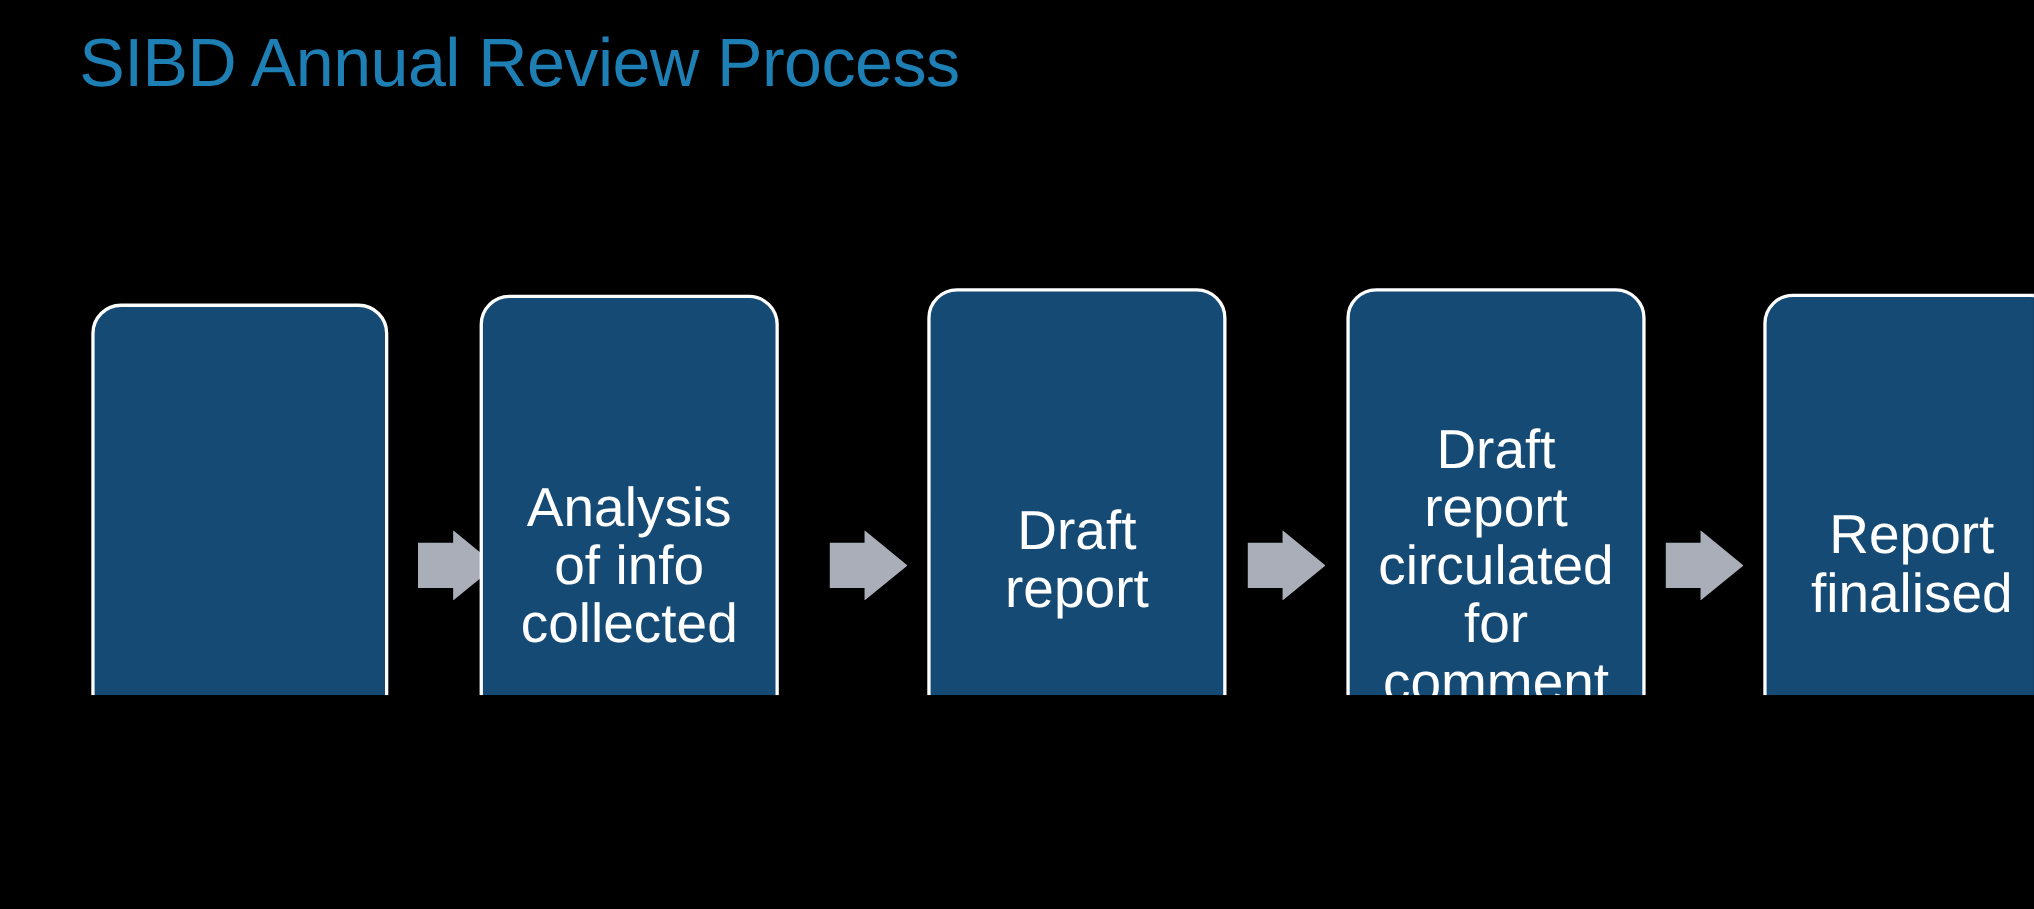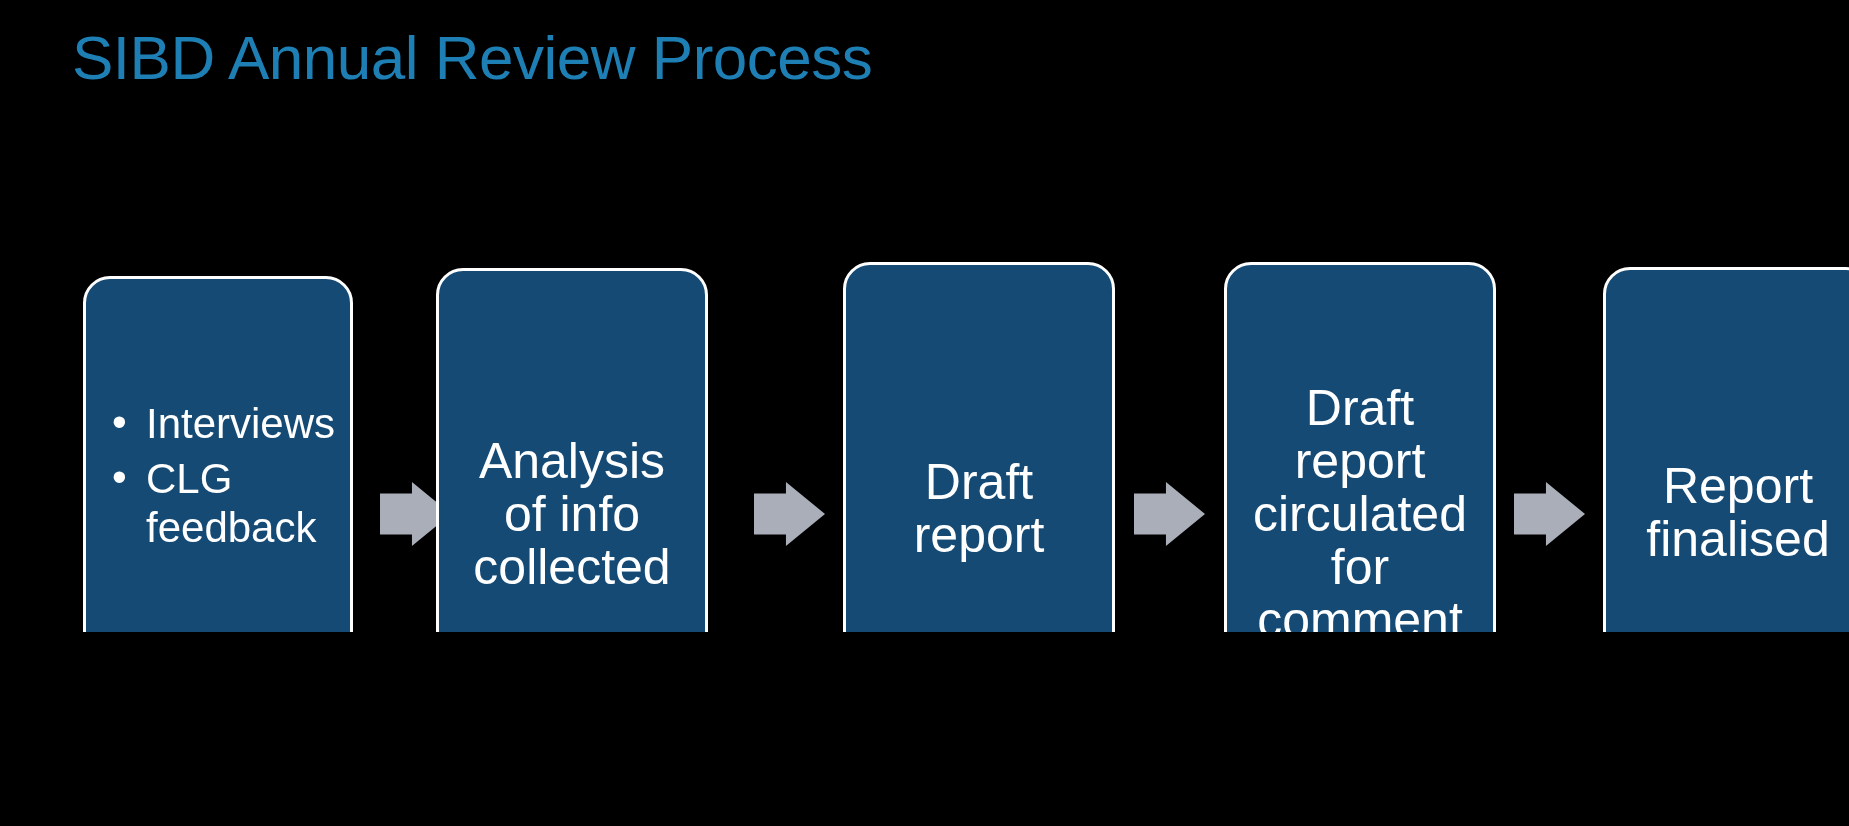--- a/index.html
+++ b/index.html
@@ -98,24 +98,20 @@
 </head>
 <body>
 
 <div class="slide">
 
   <h1 class="title">SIBD Annual Review Process</h1>
 
   <div>
 
     <div class="box b1">
-      <ul class="bullets">
-        <li>Interviews</li>
-        <li>CLG feedback</li>
-      </ul>
     </div>
 
     <div class="arrow a1"></div>
 
     <div class="box b2 centered">
       <span class="label">Analysis
 of info
 collected</span>
     </div>
 

